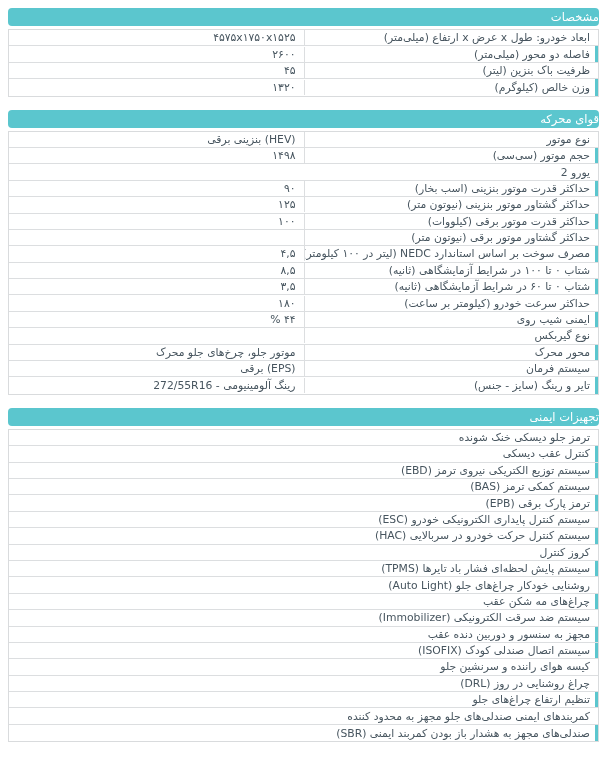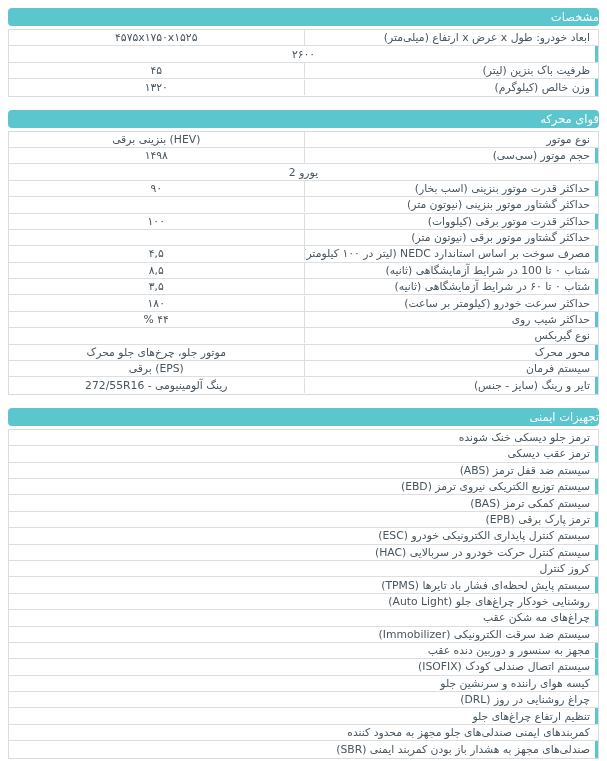--- a/index.html
+++ b/index.html
@@ -60,36 +60,37 @@
     text-align: right;
     border-left: 1px solid #dcdee0;
   }
   .cell.label.full {
     flex: 1 1 100%;
     border-left: none;
   }
   .cell.value {
     flex: 1 1 50%;
     direction: ltr;
-    text-align: center;
+    text-align: right;
   }
 </style>
 </head>
 <body>
 
 <div id="spec-sheet">
     <div class="section">
       <div class="sec-header">مشخصات</div>
       <div class="tbl">
         <div class="row">
           <div class="cell label">ابعاد خودرو: طول x عرض x ارتفاع (میلی‌متر)</div>
           <div class="cell value">۴۵۷۵x۱۷۵۰x۱۵۲۵</div>
         </div>
         <div class="row">
           <span class="accent-bar"></span>
+          <div class="cell label">فاصله دو محور (میلی‌متر)</div>
           <div class="cell value">۲۶۰۰</div>
         </div>
         <div class="row">
           <div class="cell label">ظرفیت باک بنزین (لیتر)</div>
           <div class="cell value">۴۵</div>
         </div>
         <div class="row">
           <span class="accent-bar"></span>
           <div class="cell label">وزن خالص (کیلوگرم)</div>
           <div class="cell value">۱۳۲۰</div>
@@ -111,50 +112,51 @@
         <div class="row">
           <div class="cell value">یورو 2</div>
         </div>
         <div class="row">
           <span class="accent-bar"></span>
           <div class="cell label">حداکثر قدرت موتور بنزینی (اسب بخار)</div>
           <div class="cell value">۹۰</div>
         </div>
         <div class="row">
           <div class="cell label">حداکثر گشتاور موتور بنزینی (نیوتون متر)</div>
+          <div class="cell value">۱۲۵</div>
         </div>
         <div class="row">
           <span class="accent-bar"></span>
           <div class="cell label">حداکثر قدرت موتور برقی (کیلووات)</div>
           <div class="cell value">۱۰۰</div>
         </div>
         <div class="row">
           <div class="cell label">حداکثر گشتاور موتور برقی (نیوتون متر)</div>
         </div>
         <div class="row">
           <span class="accent-bar"></span>
           <div class="cell label">مصرف سوخت بر اساس استاندارد NEDC (لیتر در ۱۰۰ کیلومتر)</div>
           <div class="cell value">۴,۵</div>
         </div>
         <div class="row">
-          <div class="cell label">شتاب ۰ تا 100 در شرایط آزمایشگاهی (ثانیه)</div>
+          <div class="cell label">شتاب ۰ تا ۱۰۰ در شرایط آزمایشگاهی (ثانیه)</div>
           <div class="cell value">۸,۵</div>
         </div>
         <div class="row">
           <span class="accent-bar"></span>
           <div class="cell label">شتاب ۰ تا ۶۰ در شرایط آزمایشگاهی (ثانیه)</div>
           <div class="cell value">۳,۵</div>
         </div>
         <div class="row">
           <div class="cell label">حداکثر سرعت خودرو (کیلومتر بر ساعت)</div>
           <div class="cell value">۱۸۰</div>
         </div>
         <div class="row">
           <span class="accent-bar"></span>
-          <div class="cell label">حداکثر شیب روی</div>
+          <div class="cell label">ایمنی شیب روی</div>
           <div class="cell value">% ۴۴</div>
         </div>
         <div class="row">
           <div class="cell label">نوع گیربکس</div>
         </div>
         <div class="row">
           <span class="accent-bar"></span>
           <div class="cell label">محور محرک</div>
           <div class="cell value">موتور جلو، چرخ‌های جلو محرک</div>
         </div>
@@ -170,24 +172,21 @@
       </div>
     </div>
     <div class="section">
       <div class="sec-header">تجهیزات ایمنی</div>
       <div class="tbl">
         <div class="row">
           <div class="cell label full">ترمز جلو دیسکی خنک شونده</div>
         </div>
         <div class="row">
           <span class="accent-bar"></span>
-          <div class="cell label full">ترمز عقب دیسکی</div>
-        </div>
-        <div class="row">
-          <div class="cell label full">سیستم ضد قفل ترمز (ABS)</div>
+          <div class="cell label full">کنترل عقب دیسکی</div>
         </div>
         <div class="row">
           <span class="accent-bar"></span>
           <div class="cell label full">سیستم توزیع الکتریکی نیروی ترمز (EBD)</div>
         </div>
         <div class="row">
           <div class="cell label full">سیستم کمکی ترمز (BAS)</div>
         </div>
         <div class="row">
           <span class="accent-bar"></span>

